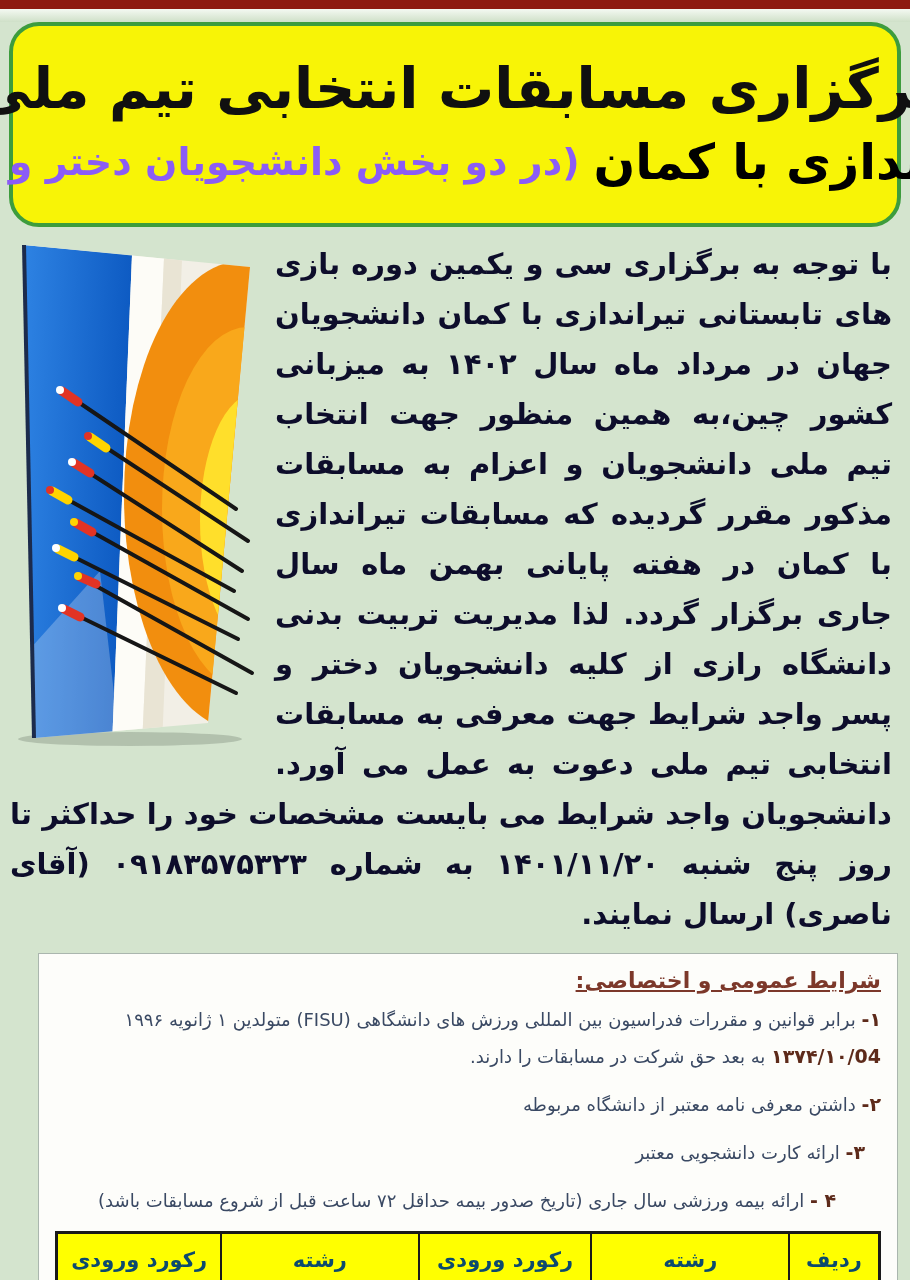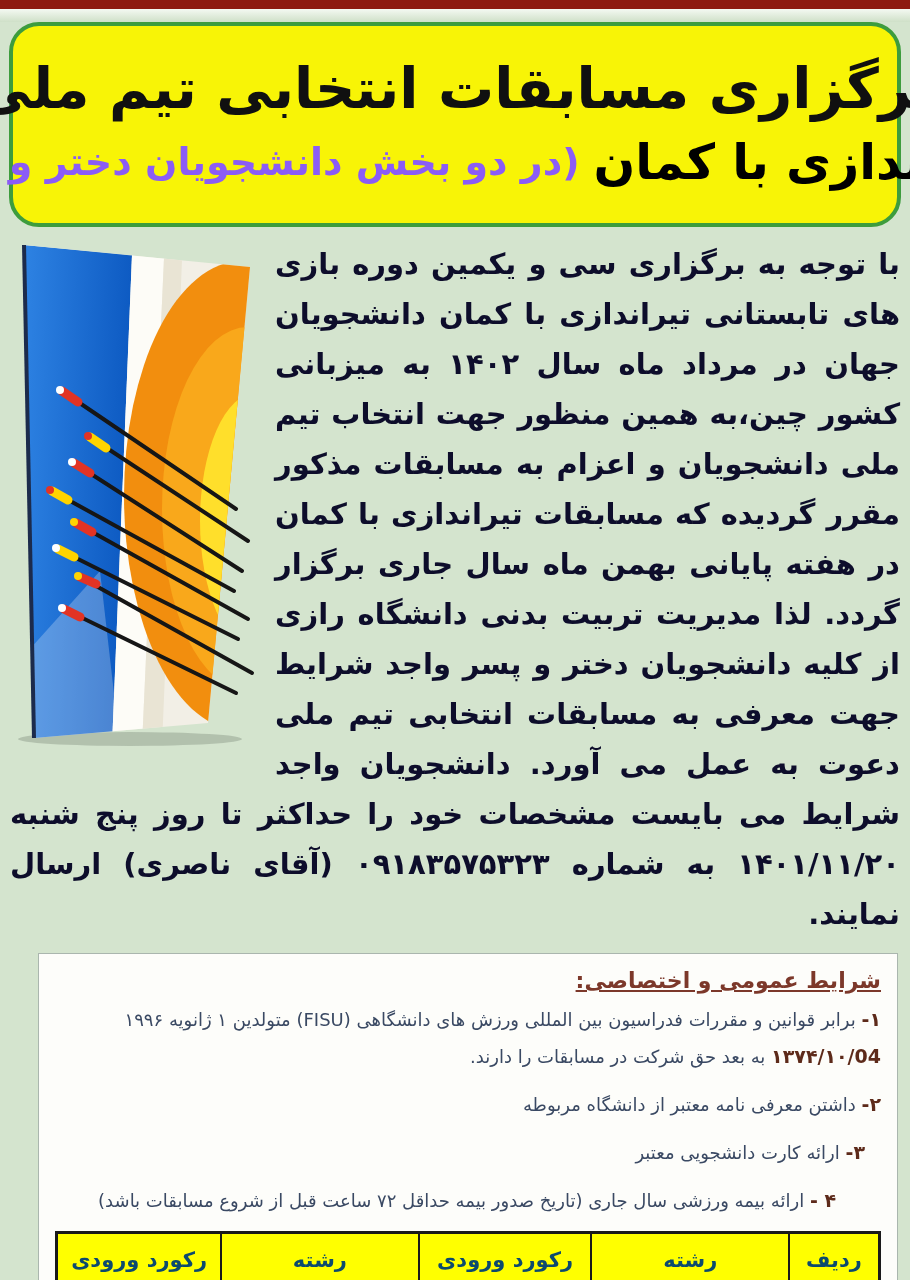--- a/index.html
+++ b/index.html
@@ -22,21 +22,21 @@
   .main-title{
     font-size:56px;font-weight:bold;color:#101010;
     direction:rtl;white-space:nowrap;line-height:1.1;
   }
   .sub-title{direction:rtl;white-space:nowrap;display:flex;align-items:center;gap:14px;}
   .sub-main{font-size:49px;font-weight:bold;color:#000000;}
   .sub-note{font-size:38px;font-weight:bold;color:#8b5cf6;}
   
   .content{
     direction:rtl;
-    padding:12px 10px 0 10px;
+    padding:12px 18px 0 10px;
   }
   .photo{
     float:left;width:250px;height:505px;margin:2px 15px 0 0;
   }
   .body-text{
     font-size:29px;font-weight:bold;color:#0d0d2b;
     line-height:50px;text-align:justify;
   }
   
   .white-box{

